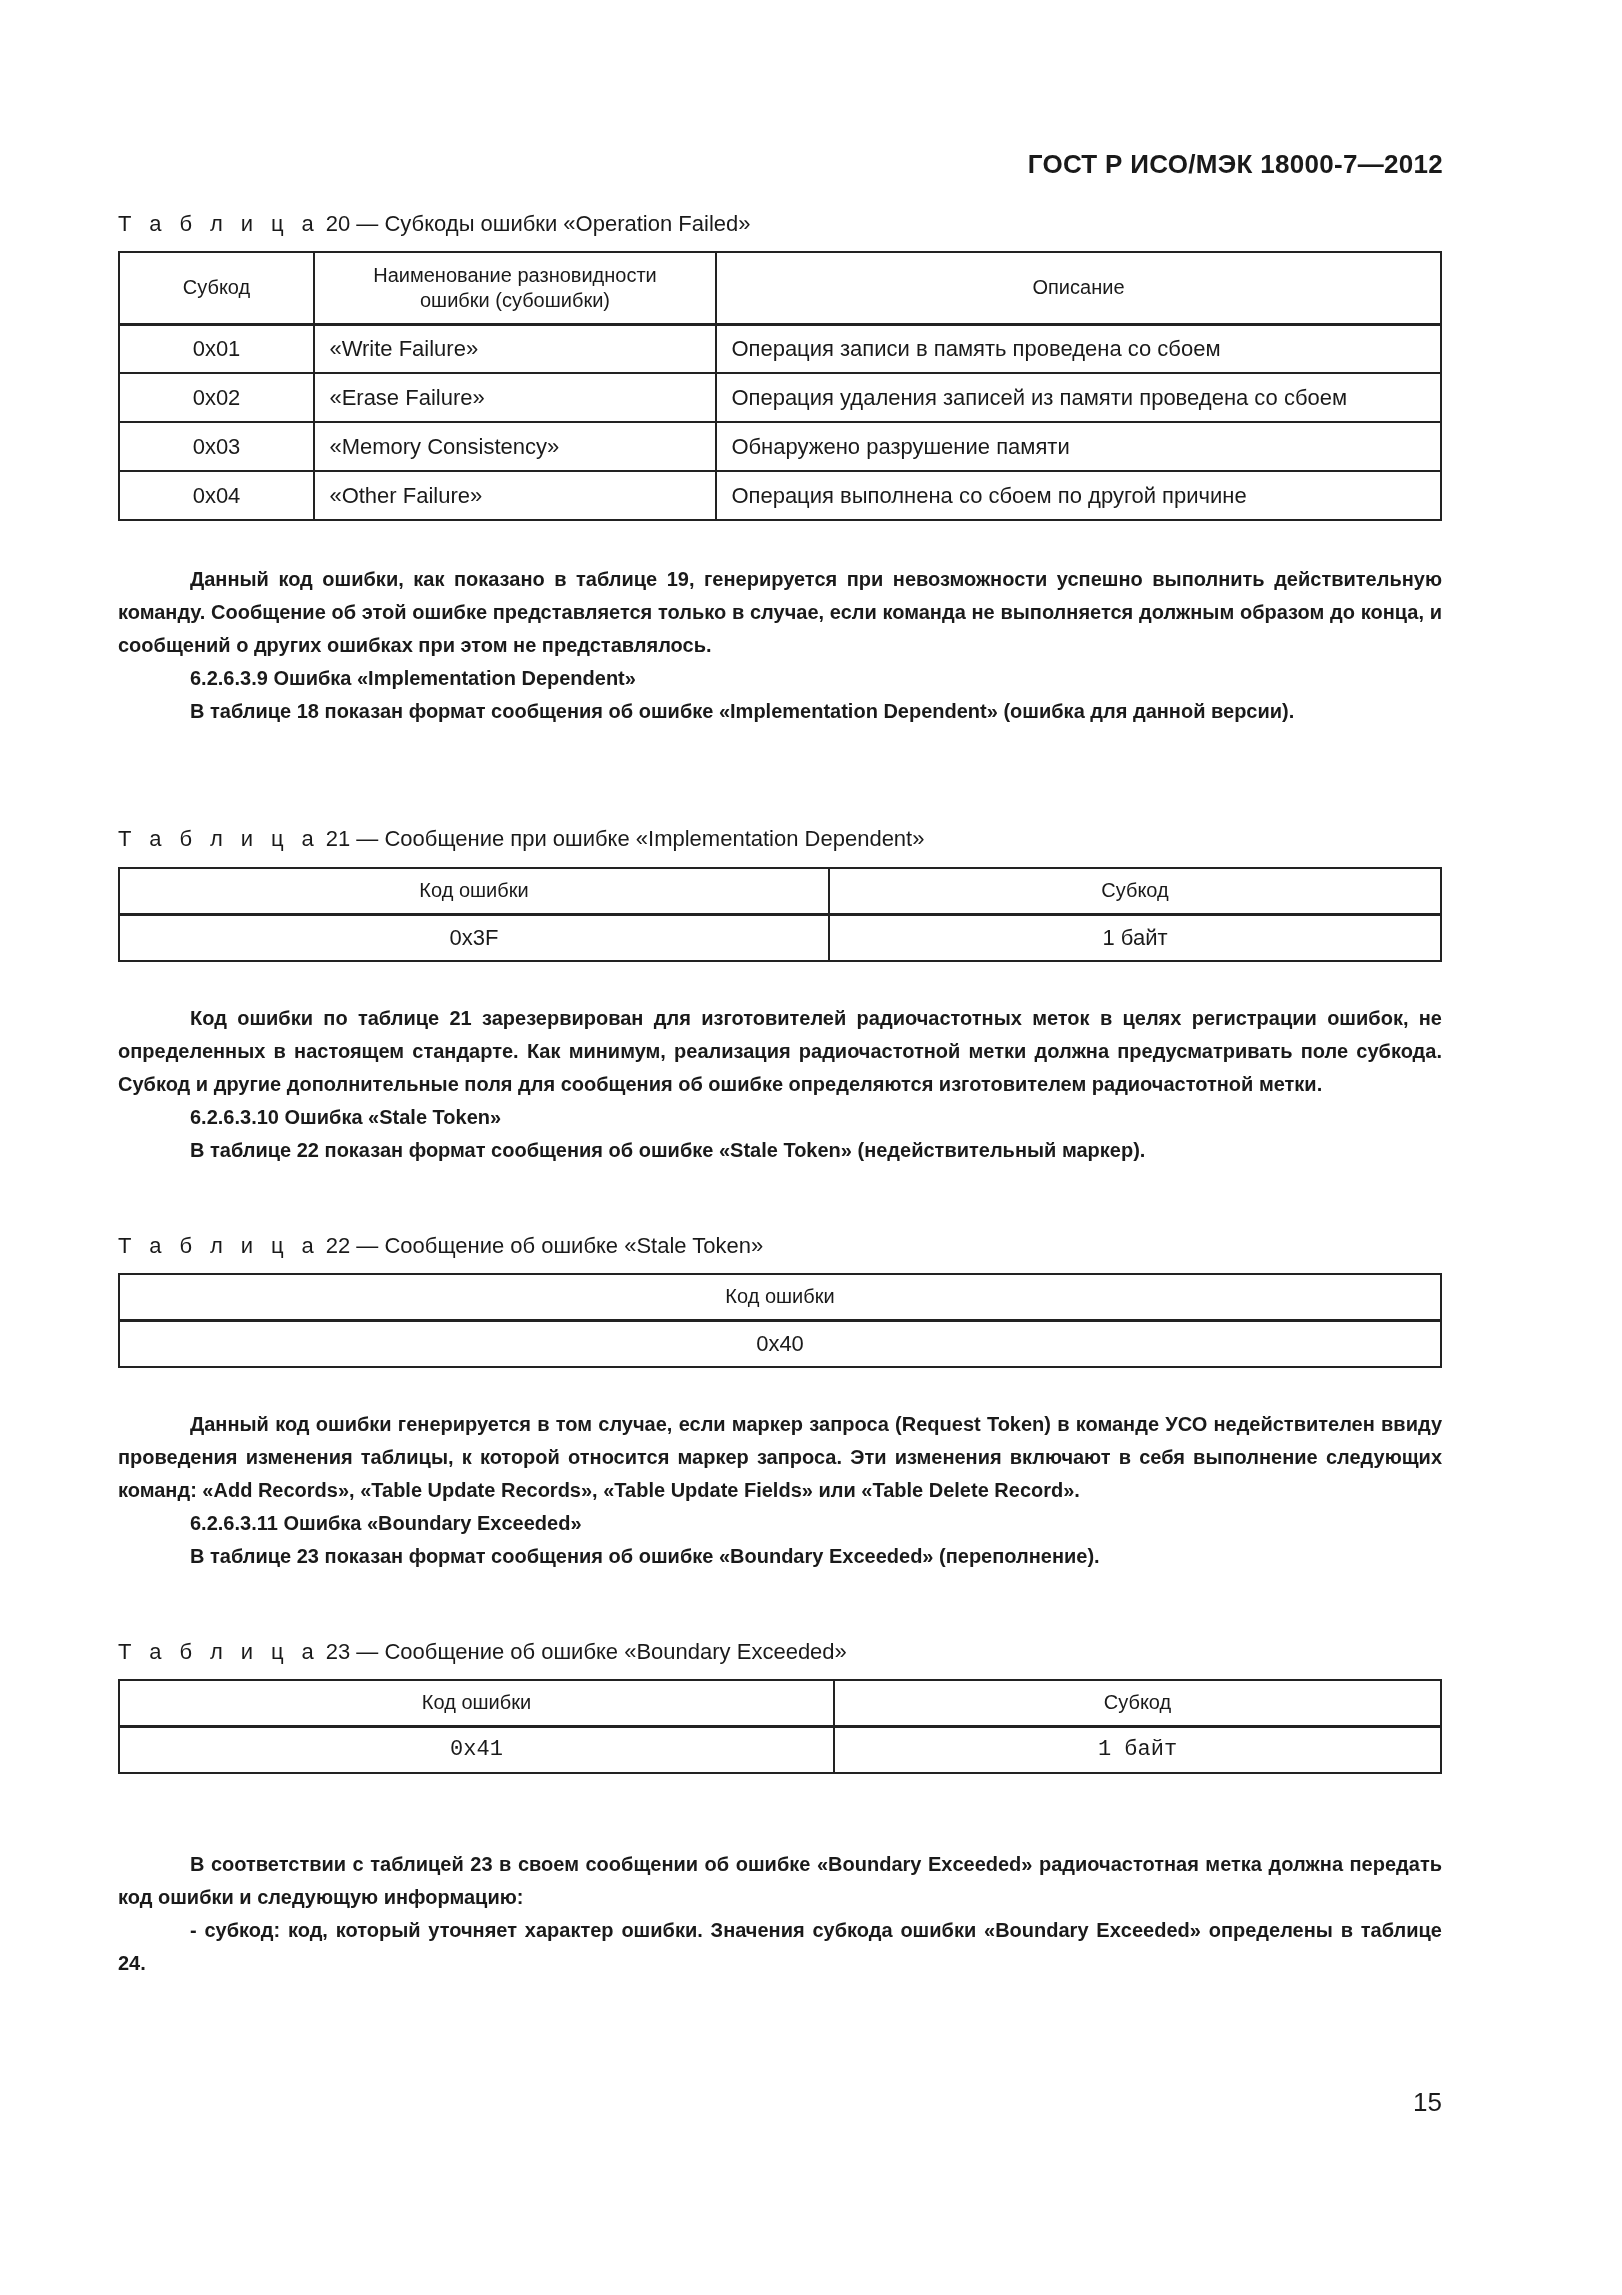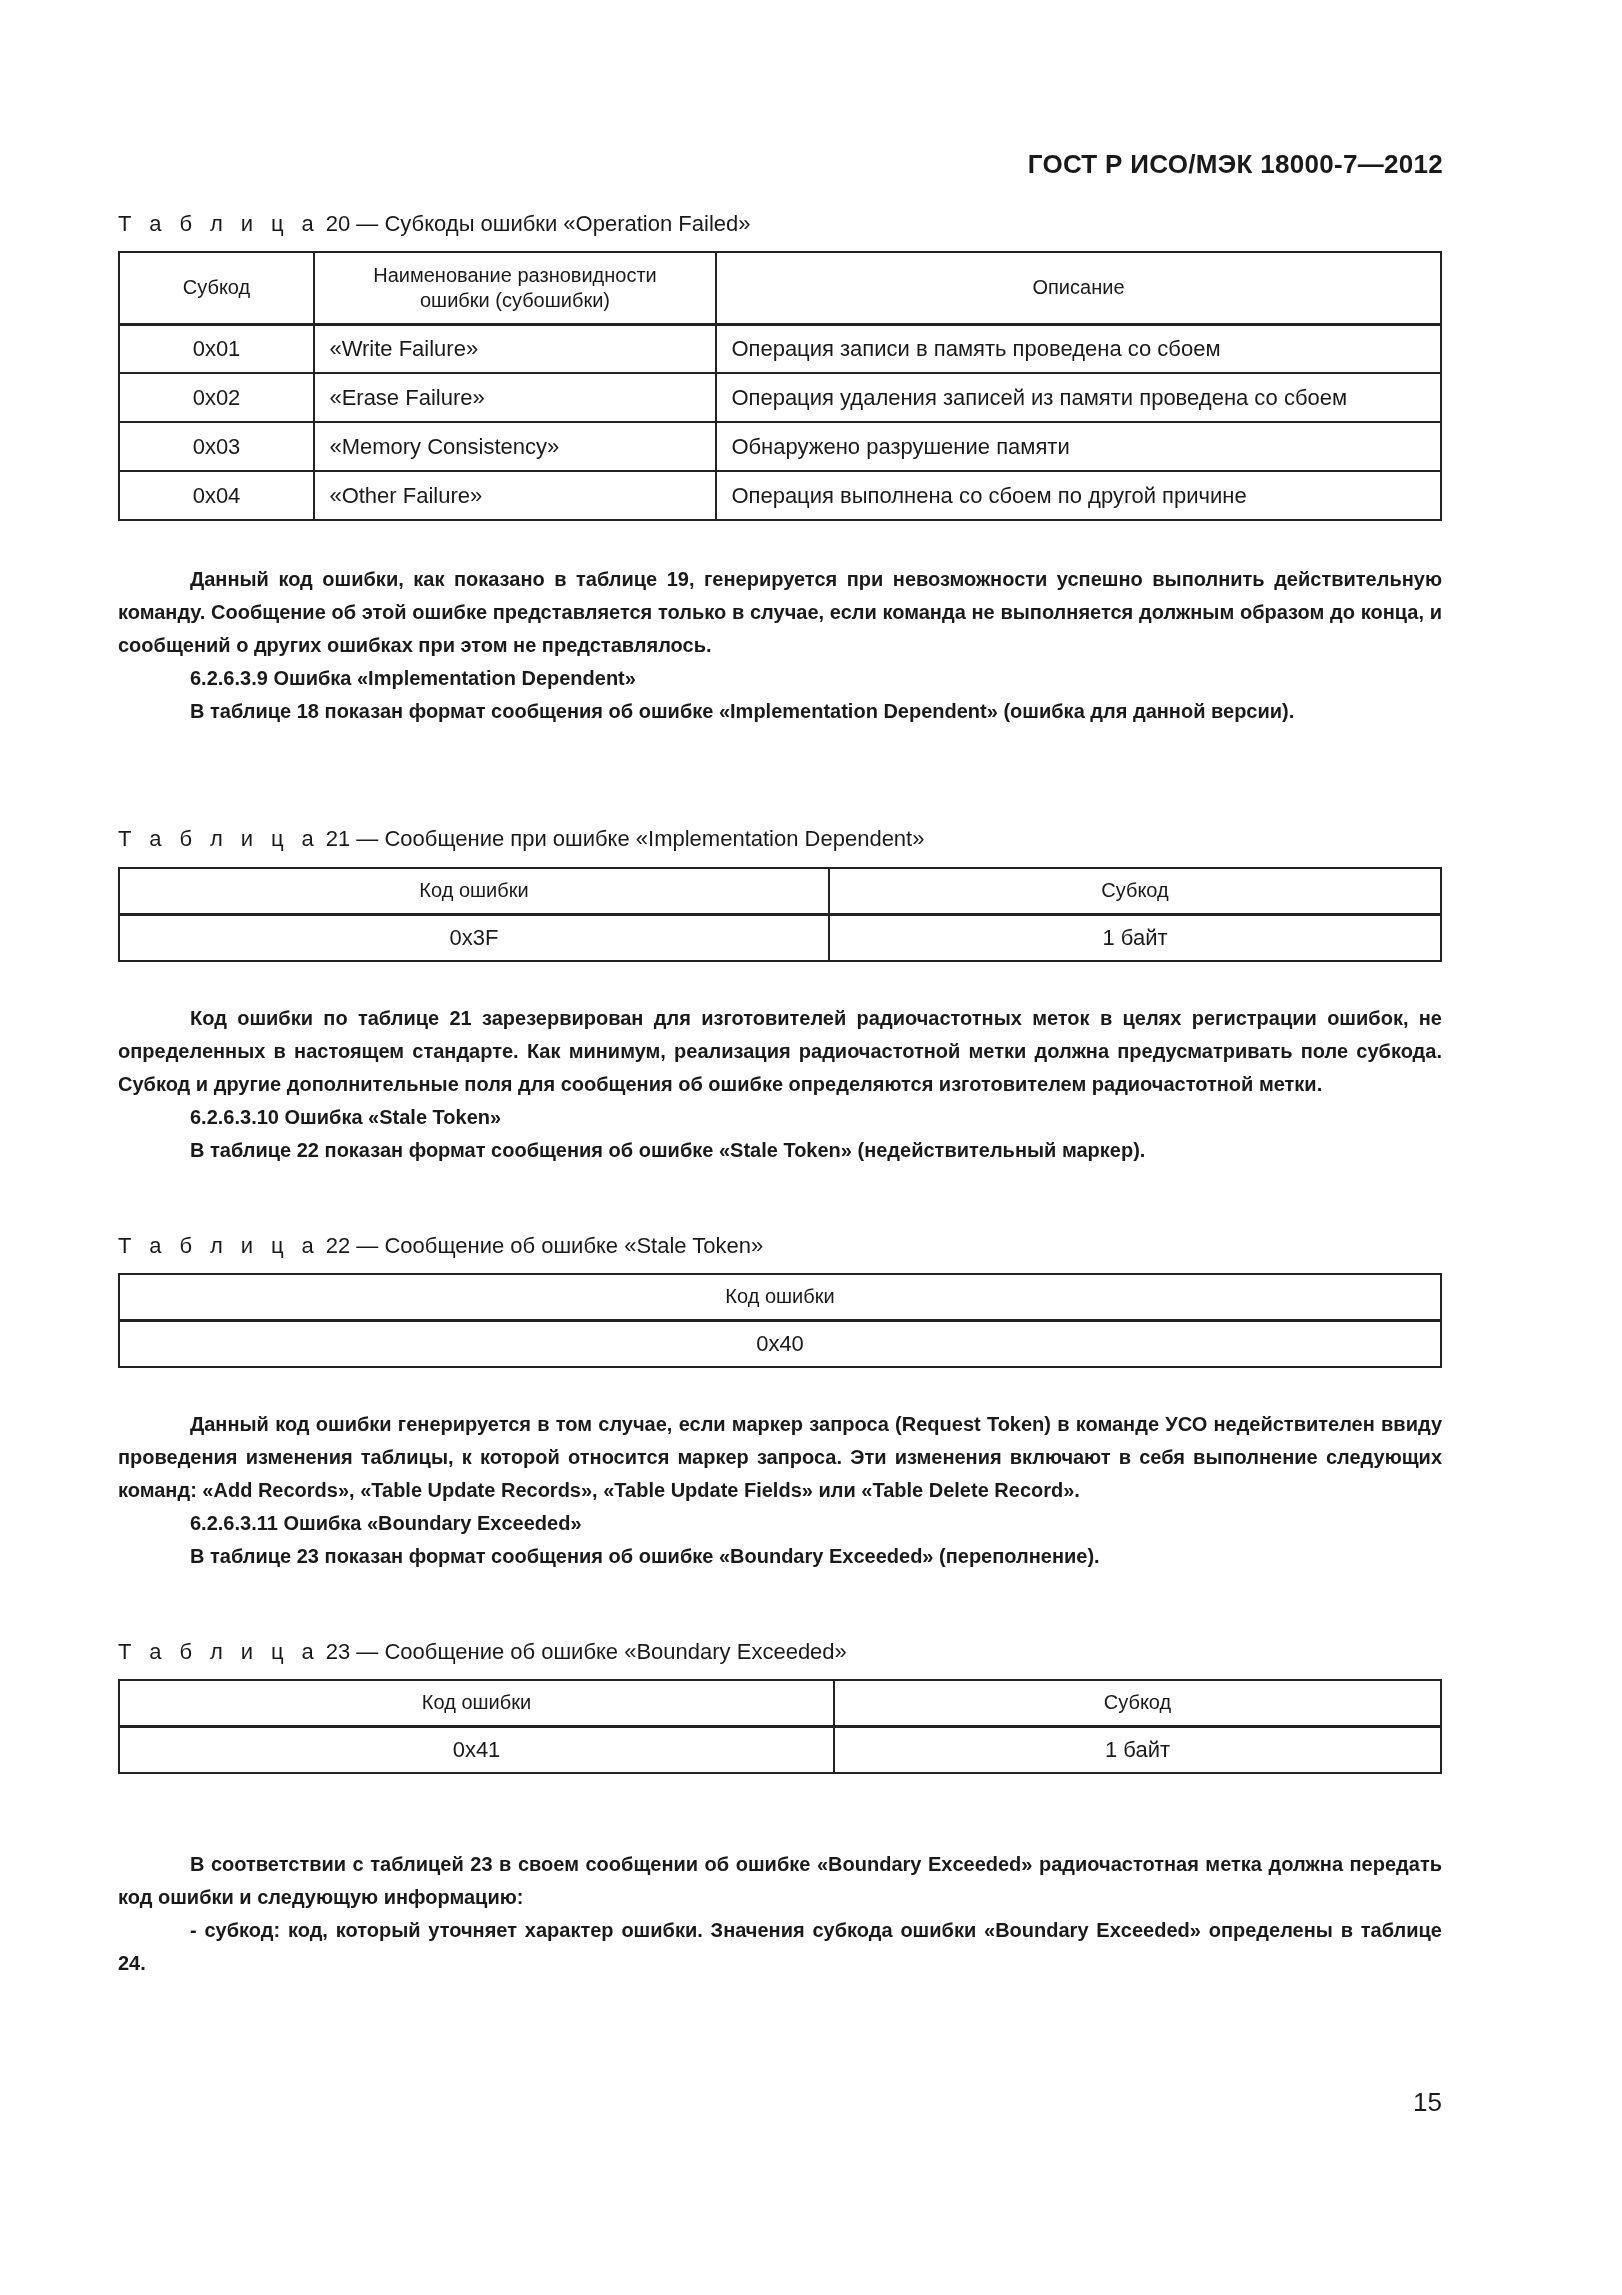--- a/index.html
+++ b/index.html
@@ -127,21 +127,21 @@
   <table class="doc" style="top:1679px;">
     <colgroup>
         <col style="width:715px">
         <col>
       </colgroup>
     <tbody>
         <tr class="hdr-bottom" style="height:46px;">
       <th>Код ошибки</th>
       <th>Субкод</th>
     </tr>
-    <tr style="height:47px;">
+    <tr style="height:47px;font-family:Liberation Mono, monospace;">
       <td class="c">0x41</td>
       <td class="c">1 байт</td>
     </tr>
   </tbody>
     </table>
 
   <div class="para" style="top:1817px;margin-top:31px;">
     <p>В соответствии с таблицей 23 в своем сообщении об ошибке «Boundary Exceeded» радиочастотная метка должна передать код ошибки и следующую информацию:</p>
     <p class="last"><b>- субкод:</b><span> код, который уточняет характер ошибки. Значения субкода ошибки «Boundary Exceeded» определены в таблице 24.</span></p>
   </div>

